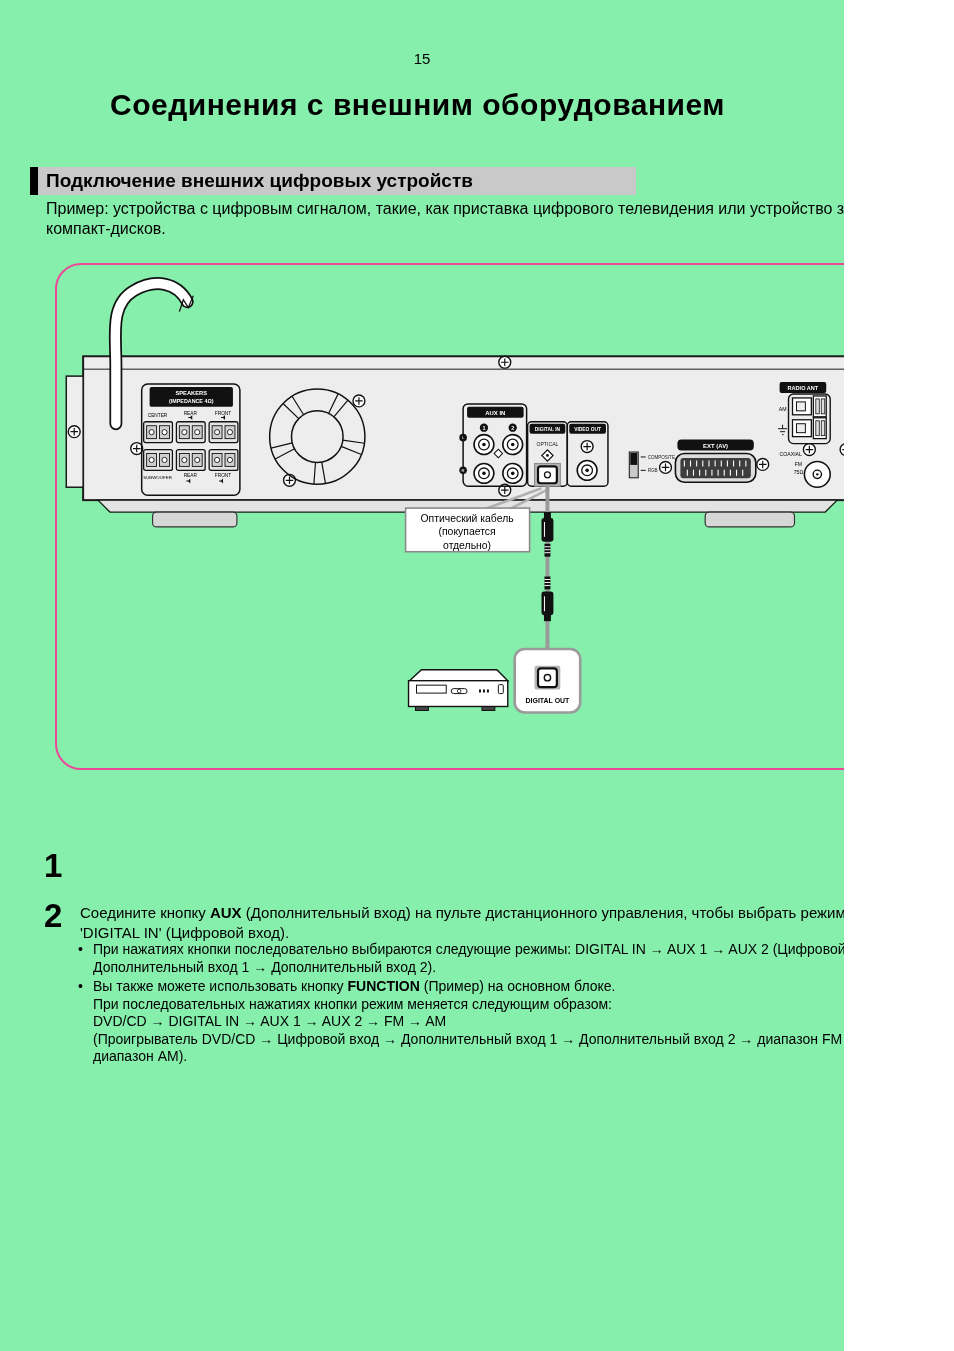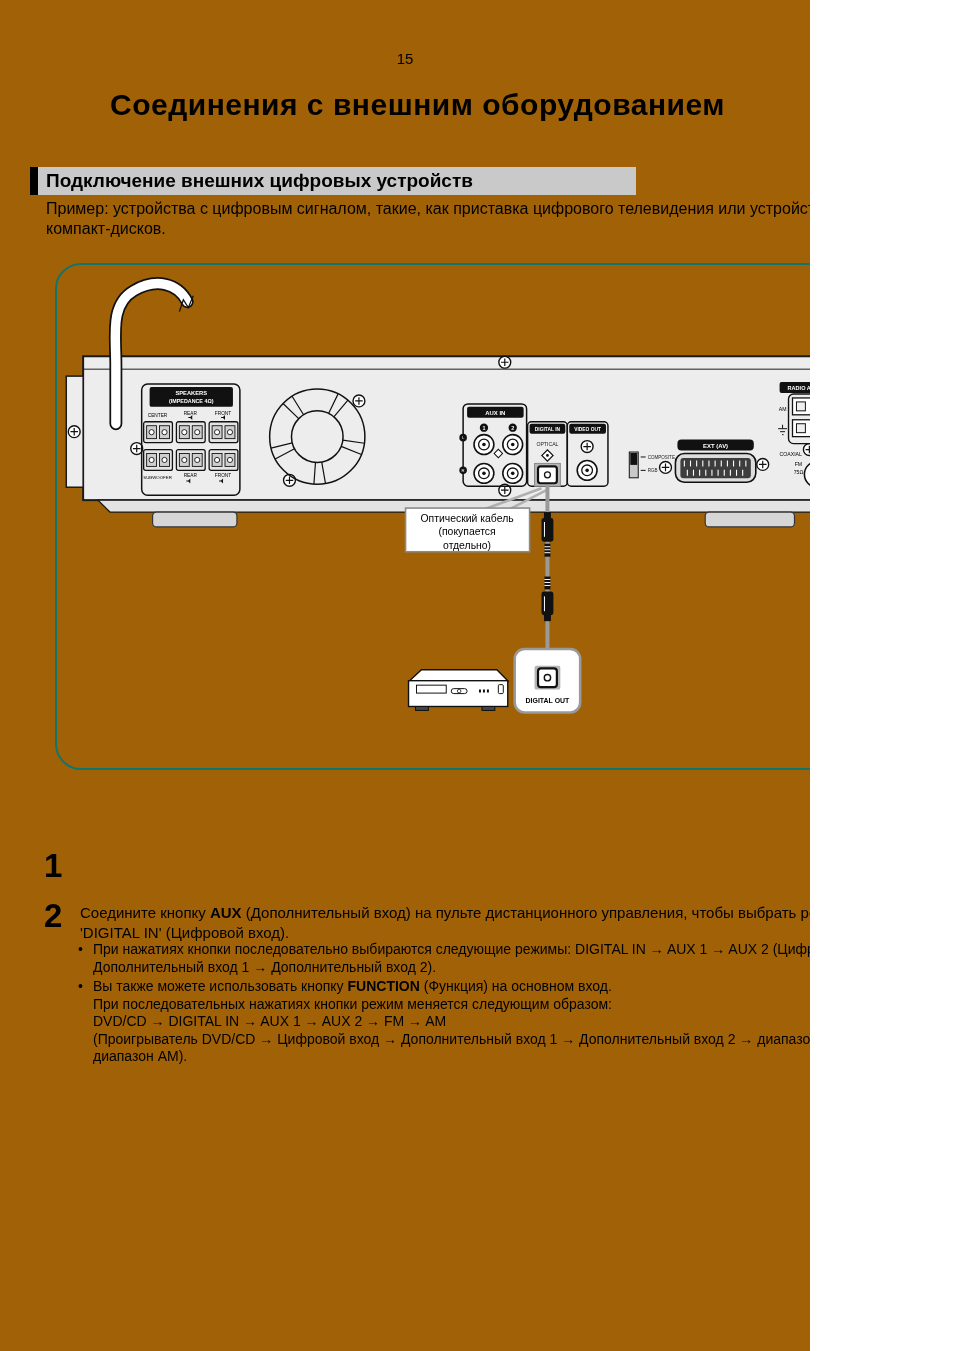--- a/index.html
+++ b/index.html
@@ -1,25 +1,25 @@
 <!DOCTYPE html>
 <html><head>
 <meta charset="utf-8">
 <style>
   html,body{margin:0;padding:0;background:#fff;}
   body{font-family:"Liberation Sans",sans-serif;color:#000;}
-  #page{position:relative;width:810px;height:1351px;background:#a16207;overflow:hidden;}
+  #page{position:relative;width:810px;height:1351px;background:#86efac;overflow:hidden;padding-left:34px;}
   .abs{position:absolute;}
   #page-number{top:50px;left:0;right:0;text-align:center;font-size:15px;}
   #main-title{top:88px;left:110px;right:10px;text-align:left;font-size:30px;font-weight:bold;letter-spacing:.5px;}
   #heading-bar{top:167px;left:30px;width:606px;height:28px;background:#c9c9c9;}
   #heading-accent{position:absolute;left:0;top:0;width:8px;height:28px;background:#000;}
   #heading-text{position:absolute;left:16px;top:0;line-height:28px;font-size:19px;font-weight:bold;white-space:nowrap;}
   #intro-text{top:199px;left:46px;width:888px;font-size:16px;line-height:20px;}
-  #diagram-frame{top:263px;left:55px;width:845px;height:507px;border:2px solid #0f766e;border-radius:26px;box-sizing:border-box;}
+  #diagram-frame{top:263px;left:55px;width:845px;height:507px;border:2px solid #ec4899;border-radius:26px;box-sizing:border-box;}
   #diagram-frame svg{display:block;}
   .step-number{font-size:33px;font-weight:bold;line-height:1;}
   .step-text{font-size:15px;line-height:20px;}
   #step1-number{top:849px;left:44px;}
   #step1-text{top:851px;left:80px;width:805px;}
   #step2-number{top:899px;left:44px;}
   #step2-text{top:903px;left:80px;width:800px;}
   #bullet-list{top:941px;left:78px;width:822px;font-size:14px;line-height:17.5px;}
   .bullet-item{display:flex;margin-bottom:2px;}
   .bullet-marker{width:15px;flex:0 0 15px;}
@@ -271,21 +271,21 @@
   <div id="step2-text" class="abs step-text"><span>Соедините кнопку </span><b>AUX</b><span> (Дополнительный вход) на пульте дистанционного управления, чтобы выбрать режим 'DIGITAL IN' (Цифровой вход).</span></div>
 
   <div id="bullet-list" class="abs">
     <div class="bullet-item">
       <span class="bullet-marker">•</span>
       <span class="bullet-body">При нажатиях кнопки последовательно выбираются следующие режимы: DIGITAL IN → AUX 1 → AUX 2 (Цифровой вход → Дополнительный вход 1 → Дополнительный вход 2).</span>
     </div>
     <div class="bullet-item">
       <span class="bullet-marker">•</span>
       <span class="bullet-body">
-        <span>Вы также можете использовать кнопку </span><b>FUNCTION</b><span> (Функция) на основном вход.</span>
+        <span>Вы также можете использовать кнопку </span><b>FUNCTION</b><span> (Пример) на основном блоке.</span>
         <div>При последовательных нажатиях кнопки режим меняется следующим образом:</div>
         <div>DVD/CD → DIGITAL IN → AUX 1 → AUX 2 → FM → AM</div>
         <div>(Проигрыватель DVD/CD → Цифровой вход → Дополнительный вход 1 → Дополнительный вход 2 → диапазон FM → диапазон АМ).</div>
       </span>
     </div>
   </div>
 
 </div>
 
 </body></html>

